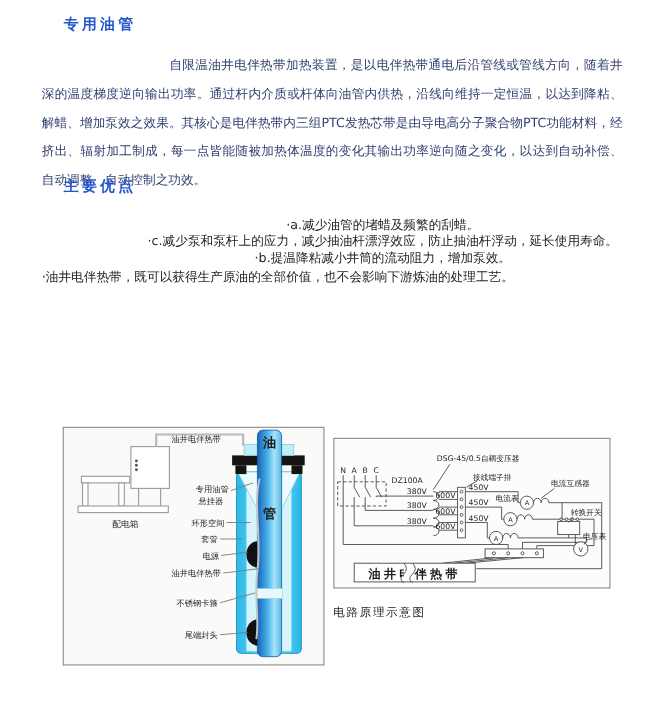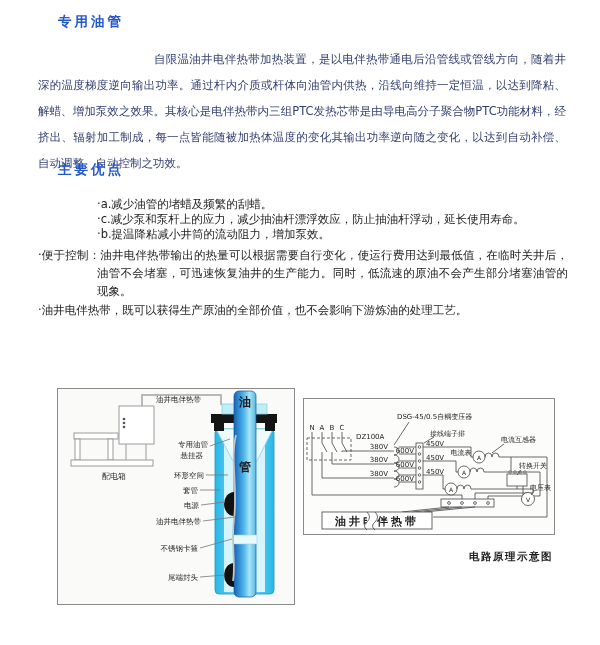--- a/index.html
+++ b/index.html
@@ -3,49 +3,48 @@
 <meta charset="utf-8">
 <style>
   html,body{margin:0;padding:0;}
   .page{position:relative;width:600px;height:645px;background:#ffffff;overflow:hidden;
         font-family:"DejaVu Sans","Liberation Sans",sans-serif;}
   .h-blue{position:absolute;color:#2457cc;font-size:13.5px;font-weight:bold;letter-spacing:3px;}
   .para{position:absolute;left:38px;top:46px;width:528px;font-size:11.5px;line-height:26px;
         color:#323f6f;text-align:justify;text-indent:116px;font-weight:500;}
   .bullets{position:absolute;left:38px;top:194px;width:530px;font-size:11.5px;color:#1d1d1d;}
   .li-main{padding-left:59px;text-indent:-59px;line-height:17.6px;text-align:justify;}
-  .li-sub{margin-left:59px;line-height:14.8px;}
+  .li-sub{margin-left:90px;line-height:14.8px;text-align:center;}
   .li-sub.first{margin-top:3px;}
   .li-main.second{margin-top:6px;}
   .li-main.third{margin-top:2px;line-height:17.2px;}
   .figbox{position:absolute;border:1px solid #8a8a8a;}
   .figbox.left{left:57px;top:388px;width:236px;height:215px;background:#fafaf8;}
   .figbox.right{left:303px;top:398px;width:250px;height:135px;background:#fcfcfb;}
-  .figcap{position:absolute;text-align:right;font-size:10.5px;font-weight:bold;color:#1d1d1d;letter-spacing:1.5px;}
+  .figcap{position:absolute;text-align:left;font-size:10.5px;font-weight:normal;color:#1d1d1d;letter-spacing:1.5px;}
   .figcap.left{left:57px;top:615px;width:236px;}
   .figcap.right{left:303px;top:550px;width:250px;}
   svg{display:block;}
   svg text{fill:#1d1d1d;}
 </style>
 </head>
 <body>
 
 <div class="page">
 
   <div class="h-blue" style="left:58px;top:13px;">专用油管</div>
 
   <div class="para">自限温油井电伴热带加热装置，是以电伴热带通电后沿管线或管线方向，随着井深的温度梯度逆向输出功率。通过杆内介质或杆体向油管内供热，沿线向维持一定恒温，以达到降粘、解蜡、增加泵效之效果。其核心是电伴热带内三组PTC发热芯带是由导电高分子聚合物PTC功能材料，经挤出、辐射加工制成，每一点皆能随被加热体温度的变化其输出功率逆向随之变化，以达到自动补偿、自动调整、自动控制之功效。</div>
 
   <div class="h-blue" style="left:58px;top:161px;">主要优点</div>
 
   <div class="bullets">
     <div class="li-sub first">·a.减少油管的堵蜡及频繁的刮蜡。</div>
     <div class="li-sub">·c.减少泵和泵杆上的应力，减少抽油杆漂浮效应，防止抽油杆浮动，延长使用寿命。</div>
     <div class="li-sub">·b.提温降粘减小井筒的流动阻力，增加泵效。</div>
-    <div class="li-main second">·便于控制：油井电伴热带输出的热量可以根据需要自行变化，使运行费用达到最低值，在临时关井后，油管不会堵塞，可迅速恢复油井的生产能力。同时，低流速的原油不会产生部分堵塞油管的现象。</div>
     <div class="li-main third">·油井电伴热带，既可以获得生产原油的全部价值，也不会影响下游炼油的处理工艺。</div>
   </div>
 
   <div class="figbox left">
     <svg width="234" height="213" viewBox="0 0 234 213">
       <defs>
         <linearGradient id="tubeGrad" x1="0" y1="0" x2="1" y2="0">
           <stop offset="0" stop-color="#1565b8"></stop>
             <stop offset="0.45" stop-color="#4fb6ea"></stop>
           <stop offset="0.7" stop-color="#a8e4f8"></stop>

